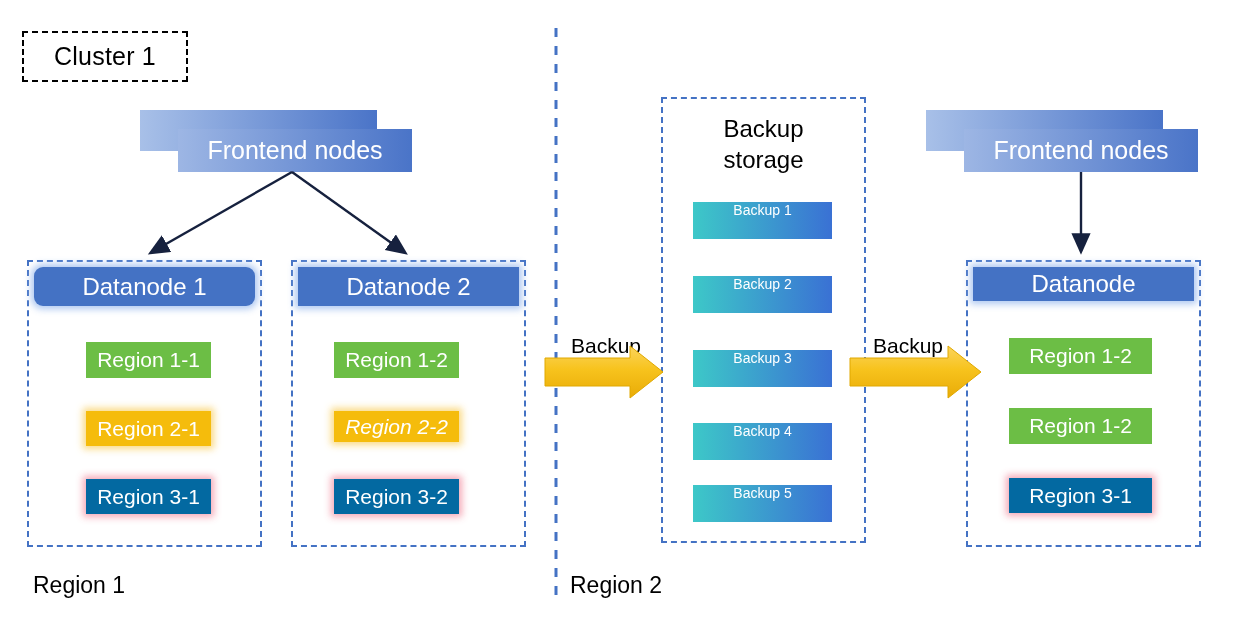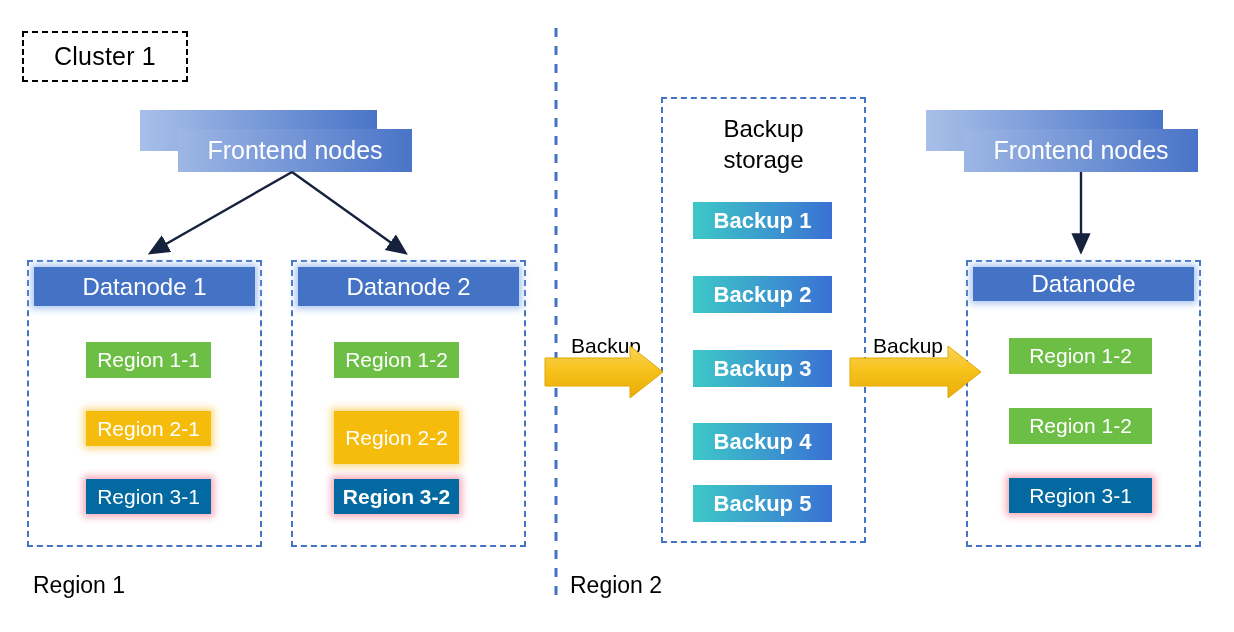--- a/index.html
+++ b/index.html
@@ -75,26 +75,25 @@
     white-space: nowrap;
   }
   .region-green  { background: #6cbe45; }
   .region-gold   { background: #f5bc0c; box-shadow: 0 0 7px 3px rgba(250,214,120,0.9); }
   .region-red    { background: #0369a1; box-shadow: 0 0 7px 3px rgba(244,160,175,0.9); }
 
   
   .backup-chip {
     background: linear-gradient(to right, #3dc8c8, #3a71d4);
     display: flex;
-    align-items: center;
-    justify-content: center;
-    color: #ffffff;
-    font-size: 22px;
-    white-space: nowrap;
-    font-weight: bold;
+    align-items: flex-start;
+    justify-content: center;
+    color: #ffffff;
+    font-size: 14px;
+    white-space: nowrap;
   }
 
   
   .plain-label {
     color: #000000;
     font-size: 23px;
     white-space: nowrap;
   }
   .storage-title {
     color: #000000;
@@ -136,45 +135,45 @@
   </div>
 
   <div class="abs frontend-group" style="left:926px; top:110px; width:272px; height:62px;">
     <div class="abs frontend-back" style="left:0px; top:0px; width:237px; height:41px;"></div>
     <div class="abs frontend-front" style="left:38px; top:19px; width:234px; height:43px;">
       <span>Frontend nodes</span>
     </div>
   </div>
 
   <div class="abs dashed-blue" style="left:27px; top:260px; width:231px; height:283px;">
-    <div class="abs datanode-head" style="left:5px; top:5px; width:221px; height:39px;">
+    <div class="abs datanode-head" style="left:5px; top:5px; width:221px; height:39px;border-radius:9px;">
       <span>Datanode 1</span>
     </div>
     <div class="abs region region-green" style="left:57px; top:80px; width:125px; height:36px;">
       <span>Region 1-1</span>
     </div>
     <div class="abs region region-gold" style="left:57px; top:149px; width:125px; height:35px;">
       <span>Region 2-1</span>
     </div>
     <div class="abs region region-red" style="left:57px; top:217px; width:125px; height:35px;">
       <span>Region 3-1</span>
     </div>
   </div>
 
   <div class="abs dashed-blue" style="left:291px; top:260px; width:231px; height:283px;">
     <div class="abs datanode-head" style="left:5px; top:5px; width:221px; height:39px;">
       <span>Datanode 2</span>
     </div>
     <div class="abs region region-green" style="left:41px; top:80px; width:125px; height:36px;">
       <span>Region 1-2</span>
     </div>
-    <div class="abs region region-gold" style="left:41px; top:149px; width:125px; height:53px;">
+    <div class="abs region region-gold" style="left:41px; top:149px; width:125px; height:31px;font-style:italic;">
       <span>Region 2-2</span>
     </div>
-    <div class="abs region region-red" style="left:41px; top:217px; width:125px; height:35px;font-weight:bold;">
+    <div class="abs region region-red" style="left:41px; top:217px; width:125px; height:35px;">
       <span>Region 3-2</span>
     </div>
   </div>
 
   <div class="abs dashed-blue" style="left:661px; top:97px; width:201px; height:442px;">
     <div class="abs storage-title" style="left:0px; top:14px;">
       <div>Backup</div>
       <div>storage</div>
     </div>
     <div class="abs backup-chip" style="left:30px; top:103px; width:139px; height:37px;">

